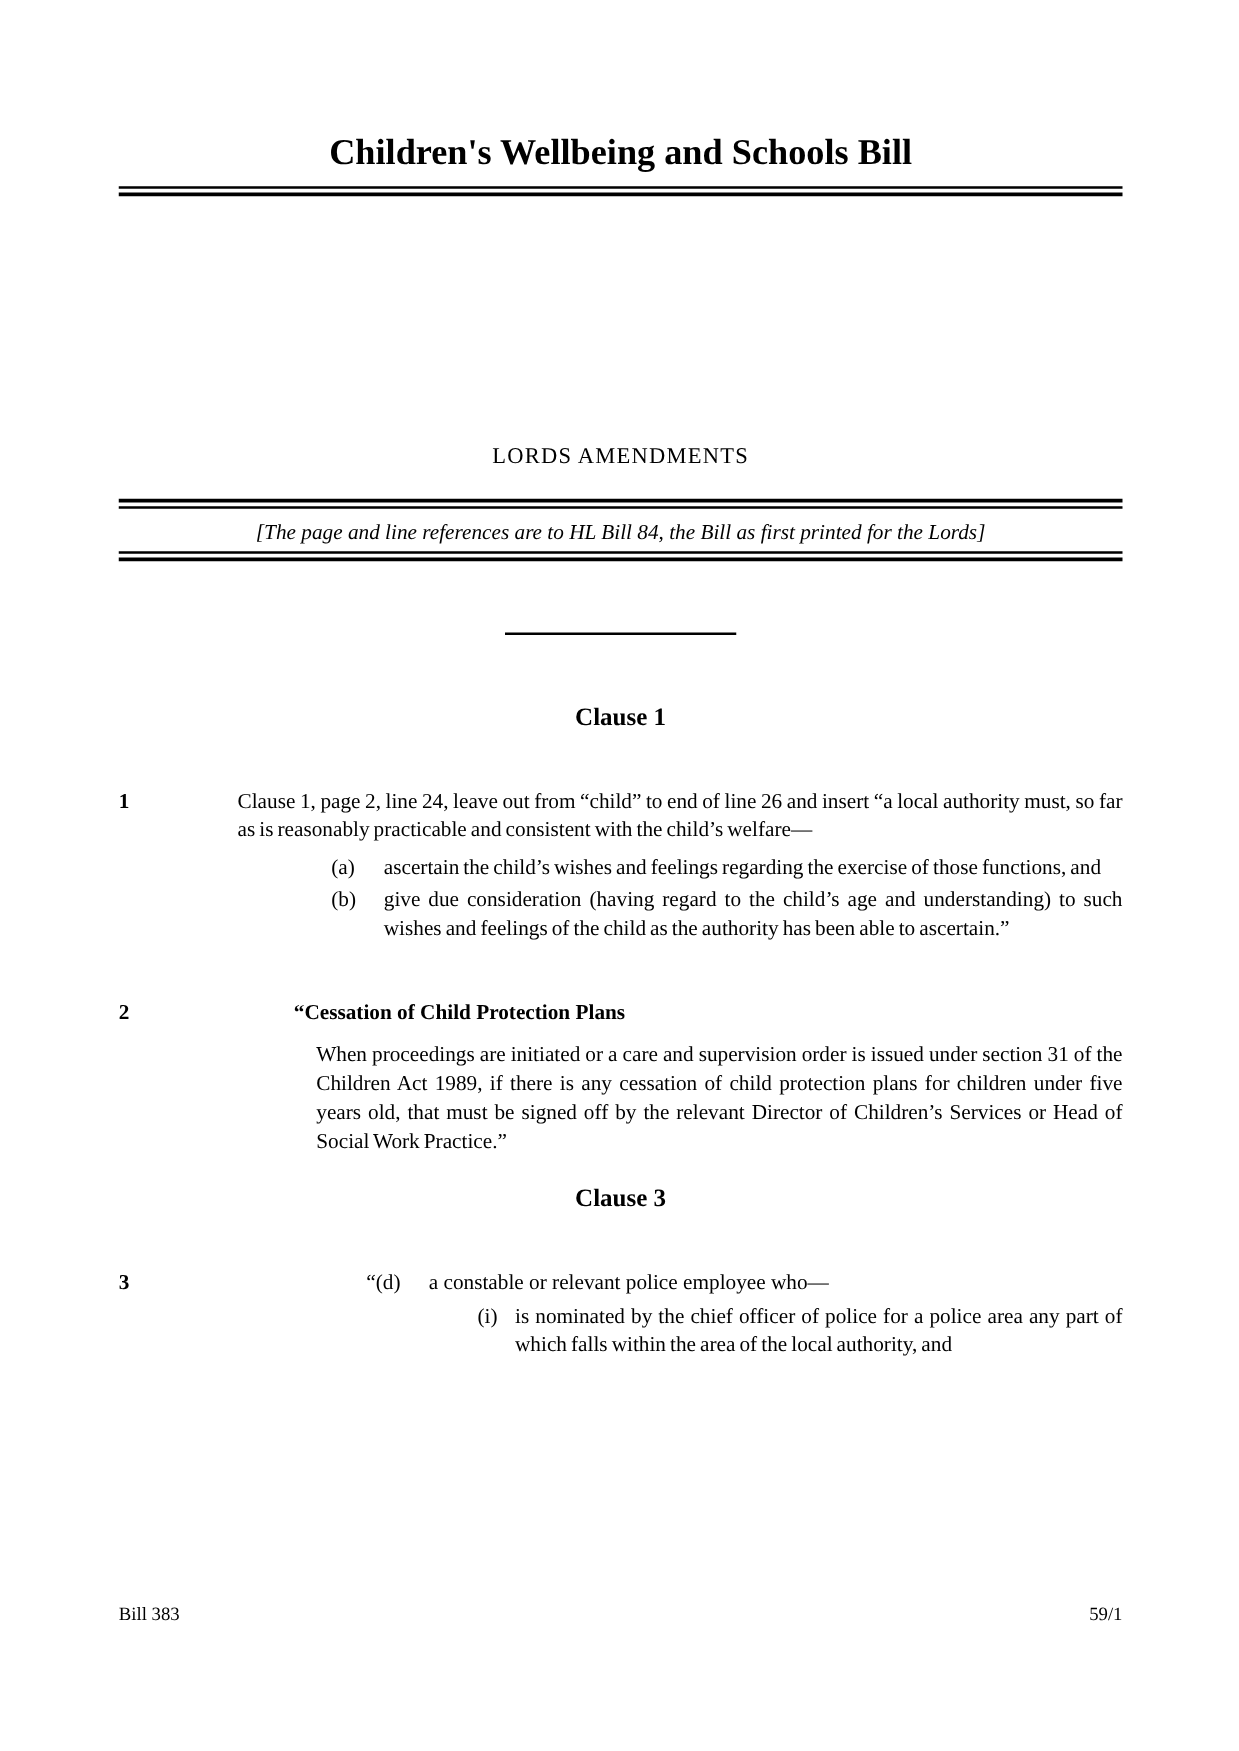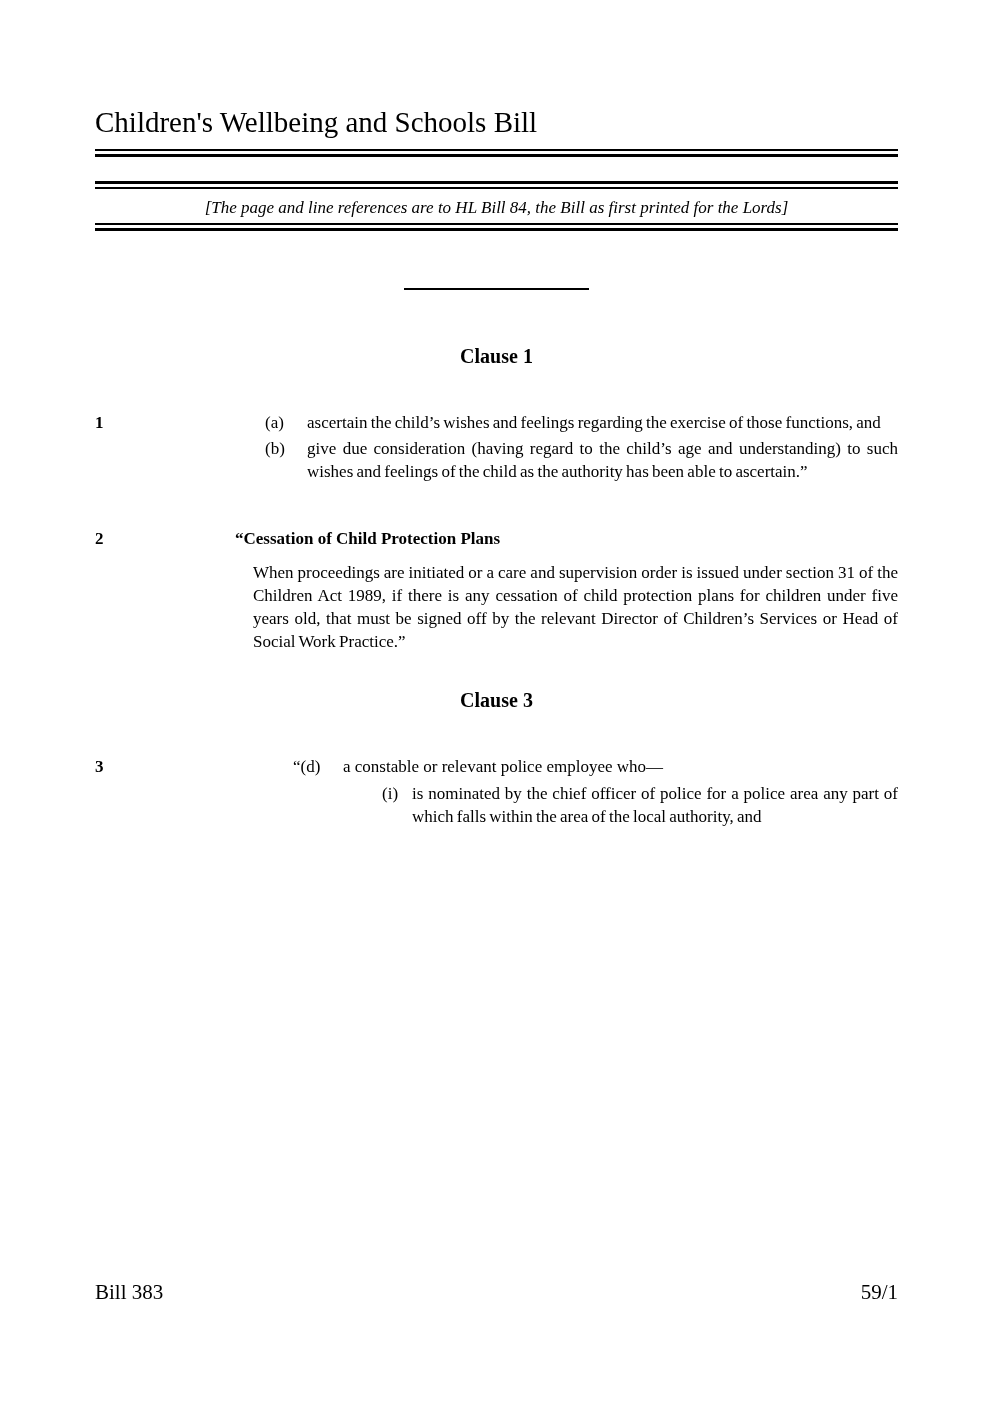--- a/index.html
+++ b/index.html
@@ -10,22 +10,22 @@
     color: #000000;
     font-family: "Liberation Serif", serif;
     position: relative;
     overflow: hidden;
   }
   .page { padding: 104px 93px 0 95px; }
 
   .title {
     margin: 0;
     font-size: 29px;
-    font-weight: normal;
-    text-align: left;
+    font-weight: bold;
+    text-align: center;
     line-height: 36px;
   }
 
   .rule {
     border-color: #000;
     border-style: solid none;
     height: 3px;
   }
   .thin-thick { border-top-width: 2px; border-bottom-width: 3px; }
   .thick-thin { border-top-width: 3px; border-bottom-width: 2px; }
@@ -57,21 +57,21 @@
 
   .clause-heading {
     margin: 0;
     font-size: 20px;
     font-weight: bold;
     text-align: center;
     line-height: 22px;
   }
   #h-clause1 { margin-top: 55px; }
   #h-after1  { margin-top: 20px; }
-  #h-clause3 { margin-top: 36px; }
+  #h-clause3 { margin-top: 24px; }
 
   .amend {
     position: relative;
     padding-left: 95px;
     font-size: 17px;
     line-height: 23px;
     margin-top: 44px;
   }
   .amend .num {
     position: absolute;
@@ -97,46 +97,48 @@
   .sub-i { margin-left: 192px; margin-top: 4px; }
   .sub-i .label { flex-basis: 30px; }
 
   .footer {
     position: absolute;
     left: 95px;
     right: 93px;
     top: 1281px;
     display: flex;
     justify-content: space-between;
-    font-size: 21px;
+    font-size: 15px;
     line-height: 23px;
   }
 </style>
 </head>
 <body>
 
 <div class="page">
 
   <h1 class="title">Children's Wellbeing and Schools Bill</h1>
 
   <div class="rule thin-thick title-rule"></div>
 
+  <div class="lords">LORDS AMENDMENTS</div>
 
   <div class="refbox">
     <div class="rule thick-thin"></div>
     <div class="ref-note">[The page and line references are to HL Bill 84, the Bill as first printed for the Lords]</div>
     <div class="rule thin-thick"></div>
   </div>
 
   <div class="short-divider"></div>
 
   <h2 class="clause-heading" id="h-clause1">Clause 1</h2>
 
   <div class="amend" id="a1">
     <span class="num">1</span>
+    <div class="just">Clause 1, page 2, line 24, leave out from “child” to end of line 26 and insert “a local authority must, so far as is reasonably practicable and consistent with the child’s welfare—</div>
     <div class="item item-ab item-a">
       <span class="label">(a)</span>
       <span class="text just">ascertain the child’s wishes and feelings regarding the exercise of those functions, and</span>
     </div>
     <div class="item item-ab item-b">
       <span class="label">(b)</span>
       <span class="text just">give due consideration (having regard to the child’s age and understanding) to such wishes and feelings of the child as the authority has been able to ascertain.”</span>
     </div>
   </div>
 

